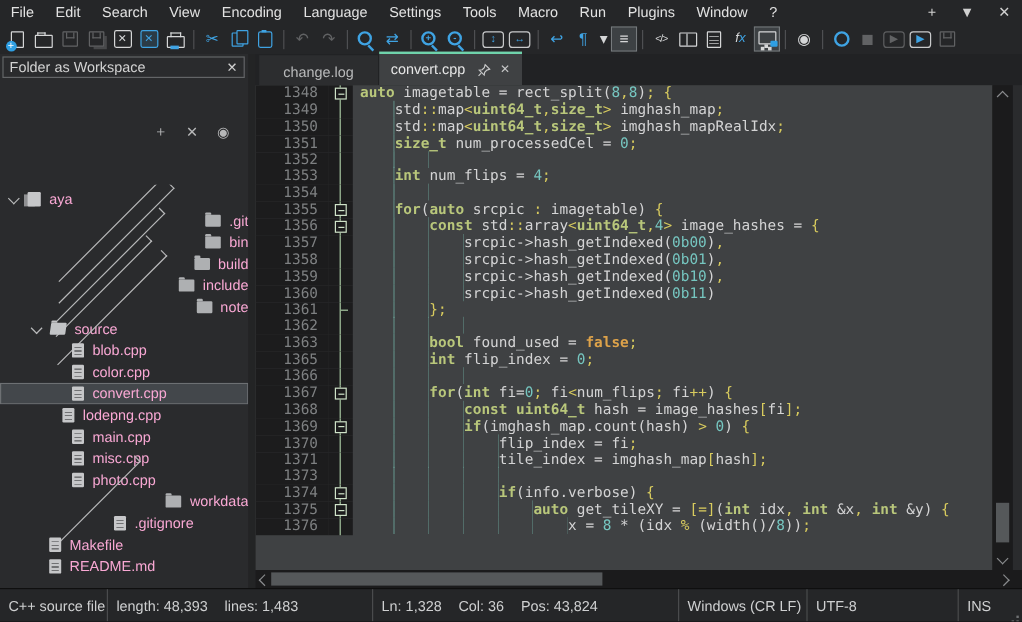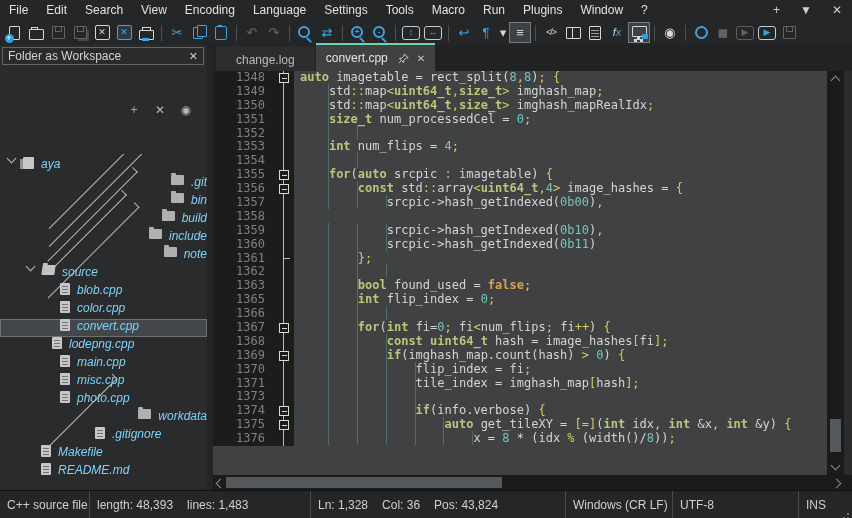--- a/index.html
+++ b/index.html
@@ -53,21 +53,21 @@
   .ic-record{width:9px;height:9px;border:2px solid #3fa3e3;border-radius:50%;}
   
   .main{display:flex;height:445px;}
   .panel{width:207px;background:#2a2b2d;display:flex;flex-direction:column;gap:33px;}
   .panel-header{margin:2px 3px 0 2px;border:1px solid #636567;height:16px;display:flex;align-items:center;
       padding:0 5px;font-size:12px;color:#d2d2d2;}
   .panel-close{margin-left:auto;font-size:11px;color:#cfcfcf;}
   .panel-tools{display:flex;justify-content:flex-end;gap:8px;padding:4px 12px 4px 0;}
   .ptool{width:18px;height:15px;display:flex;align-items:center;justify-content:center;color:#b7b8b9;font-size:12px;}
   .tree{flex:1;font-size:12px;padding-top:3px;overflow:hidden;}
-  .tree-row{height:18px;display:flex;align-items:flex-start;color:#7dd3fc;white-space:nowrap;font-style:italic;}
+  .tree-row{height:18px;display:flex;align-items:center;color:#f9a8d4;white-space:nowrap;}
   .tree-row.selected{background:#43474b;box-shadow:inset 0 0 0 1px #6d7073;}
   .chev{width:6px;height:6px;border-right:1.4px solid #b9babb;border-bottom:1.4px solid #b9babb;flex:none;}
   .chev.right{transform:rotate(-45deg);margin:0 8px 0 2px;}
   .chev.down{transform:rotate(45deg);margin:-2px 8px 0 2px;}
   .chev-spacer{width:16px;flex:none;}
   .t-ico{flex:none;margin-right:7px;}
   .ico-root{width:11px;height:12px;background:#c6c7c9;border-radius:1px;box-shadow:-4px 1px 0 -1px #8f9092;}
   .ico-folder{width:13px;height:10px;background:#aeb0b2;border-radius:1px;position:relative;}
   .ico-folder::before{content:"";position:absolute;top:-2px;left:0;width:5px;height:2px;background:#aeb0b2;border-radius:1px 1px 0 0;}
   .ico-folder.open{background:#c2c4c6;transform:skewX(-8deg);}
@@ -380,21 +380,21 @@
             <div class="cline"><span class="lnum">1348</span><span class="fold box"></span><span class="code"><span class="t-k">auto</span><span class="t-d"> imagetable = rect_split(</span><span class="t-n">8</span><span class="t-p">,</span><span class="t-n">8</span><span class="t-d">)</span><span class="t-p">;</span><span class="t-d"> </span><span class="t-p">{</span></span></div>
             <div class="cline"><span class="lnum">1349</span><span class="fold line"></span><span class="code"><span class="ind">    </span><span class="t-d">std</span><span class="t-p">::</span><span class="t-d">map</span><span class="t-p">&lt;</span><span class="t-k">uint64_t</span><span class="t-p">,</span><span class="t-k">size_t</span><span class="t-p">&gt;</span><span class="t-d"> imghash_map</span><span class="t-p">;</span></span></div>
             <div class="cline"><span class="lnum">1350</span><span class="fold line"></span><span class="code"><span class="ind">    </span><span class="t-d">std</span><span class="t-p">::</span><span class="t-d">map</span><span class="t-p">&lt;</span><span class="t-k">uint64_t</span><span class="t-p">,</span><span class="t-k">size_t</span><span class="t-p">&gt;</span><span class="t-d"> imghash_mapRealIdx</span><span class="t-p">;</span></span></div>
             <div class="cline"><span class="lnum">1351</span><span class="fold line"></span><span class="code"><span class="ind">    </span><span class="t-k">size_t</span><span class="t-d"> num_processedCel = </span><span class="t-n">0</span><span class="t-p">;</span></span></div>
             <div class="cline"><span class="lnum">1352</span><span class="fold line"></span><span class="code"><span class="ind">        </span></span></div>
             <div class="cline"><span class="lnum">1353</span><span class="fold line"></span><span class="code"><span class="ind">    </span><span class="t-k">int</span><span class="t-d"> num_flips = </span><span class="t-n">4</span><span class="t-p">;</span></span></div>
             <div class="cline"><span class="lnum">1354</span><span class="fold line"></span><span class="code"><span class="ind">        </span></span></div>
             <div class="cline"><span class="lnum">1355</span><span class="fold box"></span><span class="code"><span class="ind">    </span><span class="t-k">for</span><span class="t-d">(</span><span class="t-k">auto</span><span class="t-d"> srcpic </span><span class="t-p">:</span><span class="t-d"> imagetable) </span><span class="t-p">{</span></span></div>
             <div class="cline"><span class="lnum">1356</span><span class="fold box"></span><span class="code"><span class="ind">        </span><span class="t-k">const</span><span class="t-d"> std</span><span class="t-p">::</span><span class="t-d">array</span><span class="t-p">&lt;</span><span class="t-k">uint64_t</span><span class="t-p">,</span><span class="t-n">4</span><span class="t-p">&gt;</span><span class="t-d"> image_hashes = </span><span class="t-p">{</span></span></div>
             <div class="cline"><span class="lnum">1357</span><span class="fold line"></span><span class="code"><span class="ind">            </span><span class="t-d">srcpic-&gt;hash_getIndexed(</span><span class="t-n">0b00</span><span class="t-d">)</span><span class="t-p">,</span></span></div>
-            <div class="cline"><span class="lnum">1358</span><span class="fold line"></span></div>
+            <div class="cline"><span class="lnum">1358</span><span class="fold line"></span><span class="code"><span class="ind">            </span><span class="t-d">srcpic-&gt;hash_getIndexed(</span><span class="t-n">0b01</span><span class="t-d">)</span><span class="t-p">,</span></span></div>
             <div class="cline"><span class="lnum">1359</span><span class="fold line"></span><span class="code"><span class="ind">            </span><span class="t-d">srcpic-&gt;hash_getIndexed(</span><span class="t-n">0b10</span><span class="t-d">)</span><span class="t-p">,</span></span></div>
             <div class="cline"><span class="lnum">1360</span><span class="fold line"></span><span class="code"><span class="ind">            </span><span class="t-d">srcpic-&gt;hash_getIndexed(</span><span class="t-n">0b11</span><span class="t-d">)</span></span></div>
             <div class="cline"><span class="lnum">1361</span><span class="fold end"></span><span class="code"><span class="ind">        </span><span class="t-p">};</span></span></div>
             <div class="cline"><span class="lnum">1362</span><span class="fold line"></span><span class="code"><span class="ind">            </span></span></div>
             <div class="cline"><span class="lnum">1363</span><span class="fold line"></span><span class="code"><span class="ind">        </span><span class="t-k">bool</span><span class="t-d"> found_used = </span><span class="t-l">false</span><span class="t-p">;</span></span></div>
             <div class="cline"><span class="lnum">1365</span><span class="fold line"></span><span class="code"><span class="ind">        </span><span class="t-k">int</span><span class="t-d"> flip_index = </span><span class="t-n">0</span><span class="t-p">;</span></span></div>
             <div class="cline"><span class="lnum">1366</span><span class="fold line"></span><span class="code"><span class="ind">            </span></span></div>
             <div class="cline"><span class="lnum">1367</span><span class="fold box"></span><span class="code"><span class="ind">        </span><span class="t-k">for</span><span class="t-d">(</span><span class="t-k">int</span><span class="t-d"> fi=</span><span class="t-n">0</span><span class="t-p">;</span><span class="t-d"> fi</span><span class="t-p">&lt;</span><span class="t-d">num_flips</span><span class="t-p">;</span><span class="t-d"> fi</span><span class="t-p">++</span><span class="t-d">) </span><span class="t-p">{</span></span></div>
             <div class="cline"><span class="lnum">1368</span><span class="fold line"></span><span class="code"><span class="ind">            </span><span class="t-k">const</span><span class="t-d"> </span><span class="t-k">uint64_t</span><span class="t-d"> hash = image_hashes</span><span class="t-p">[</span><span class="t-d">fi</span><span class="t-p">]</span><span class="t-p">;</span></span></div>
             <div class="cline"><span class="lnum">1369</span><span class="fold box"></span><span class="code"><span class="ind">            </span><span class="t-k">if</span><span class="t-d">(imghash_map.count(hash) </span><span class="t-p">&gt;</span><span class="t-d"> </span><span class="t-n">0</span><span class="t-d">) </span><span class="t-p">{</span></span></div>

